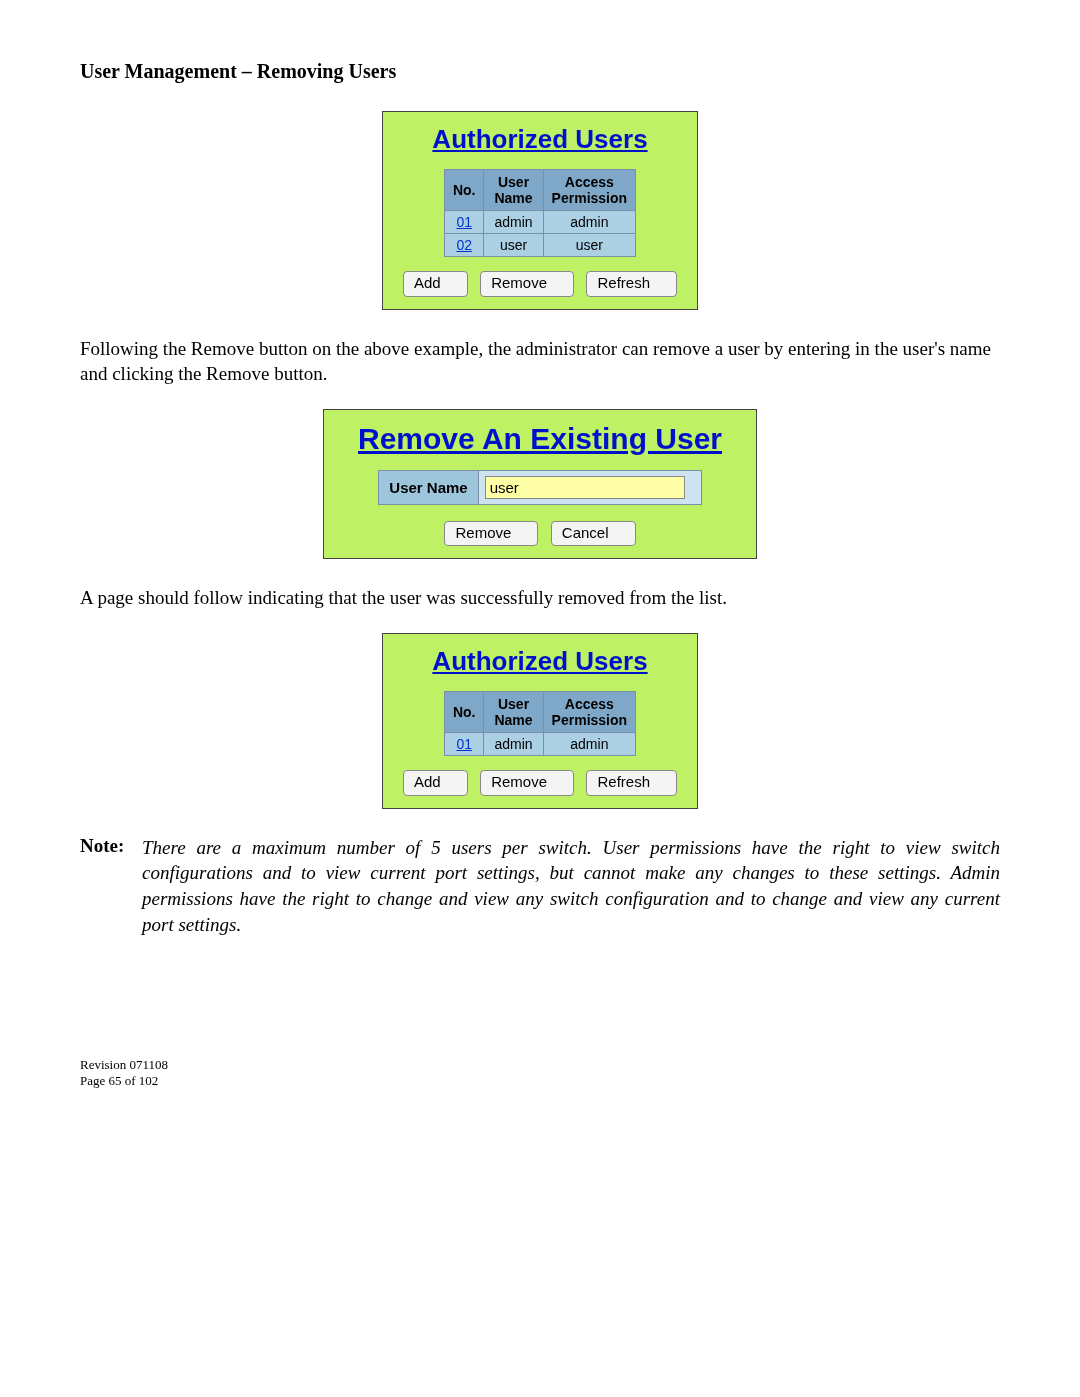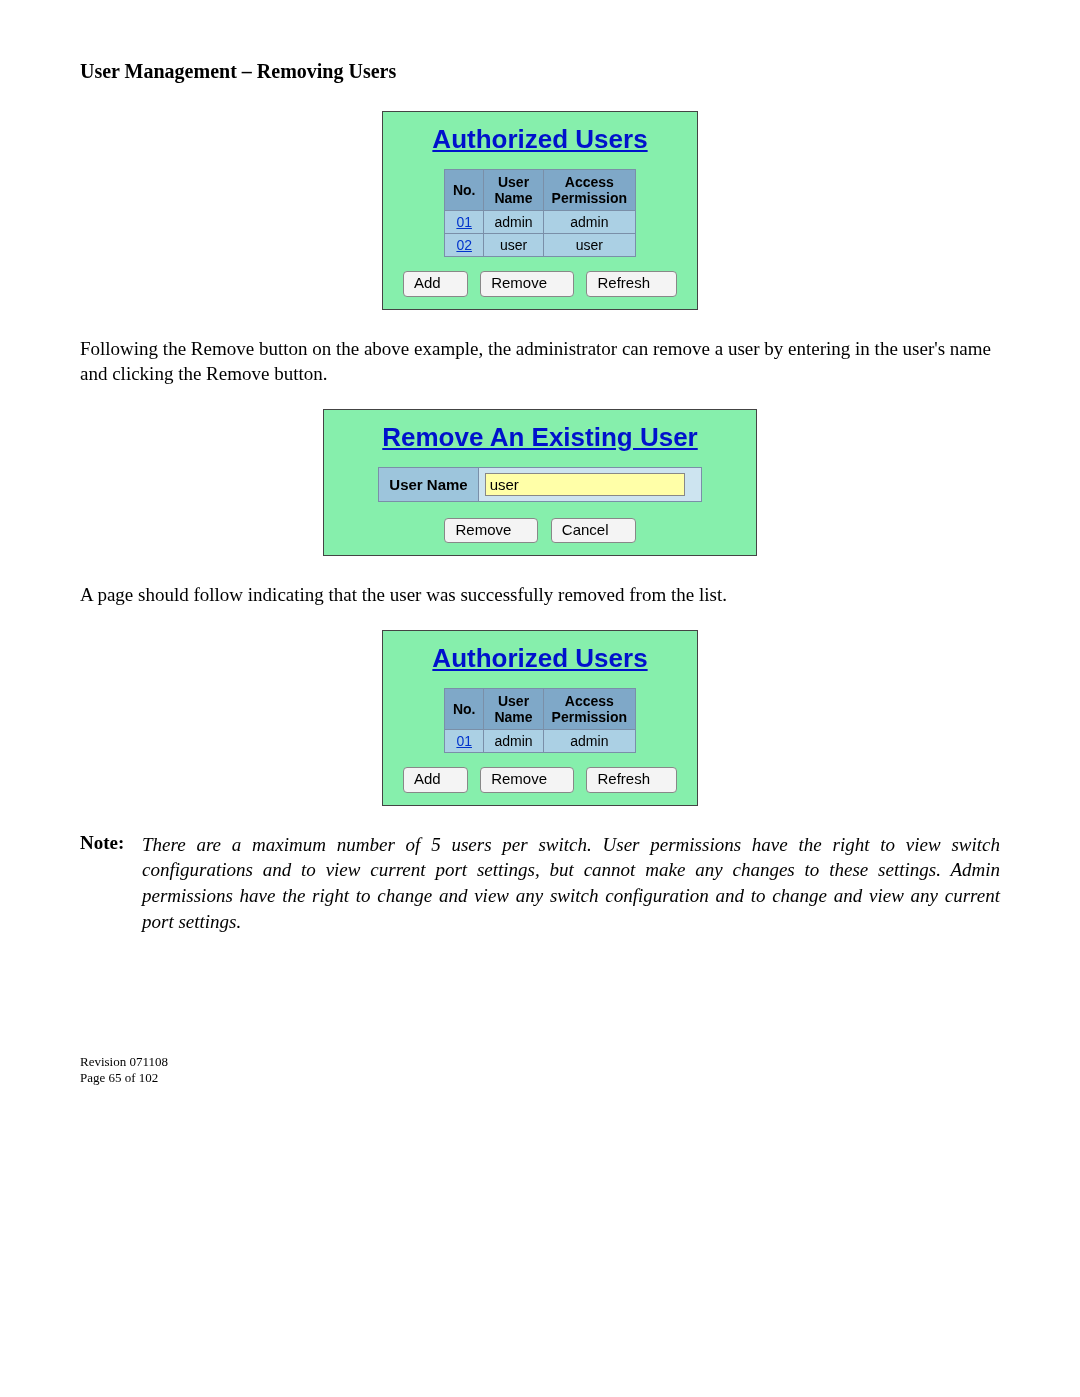--- a/index.html
+++ b/index.html
@@ -21,38 +21,38 @@
   p.body {
     font-size: 19px;
     margin: 0 0 22px 0;
     line-height: 1.35;
     text-align: left;
   }
 
   
   .panel {
     border: 1px solid #444;
-    background: #86efac;
+    background: #bef264;
     margin: 0 auto 26px auto;
     padding: 10px 8px 12px 8px;
     font-family: Arial, Helvetica, sans-serif;
   }
   .panel-wide  { width: 298px; }
   .panel-xwide { width: 416px; }
 
   .panel-heading {
     color: #0011cc;
     font-size: 26px;
     font-weight: bold;
     text-decoration: underline;
     text-align: center;
     margin: 2px 0 14px 0;
     white-space: nowrap;
   }
-  .panel-xwide .panel-heading { font-size: 26px; }
+  .panel-xwide .panel-heading { font-size: 30px; }
 
   
   table.users {
     border-collapse: collapse;
     margin: 8px auto 14px auto;
     font-size: 14px;
   }
   table.users th {
     border: 1px solid #7a8fa8;
     background: #7fa8c8;

